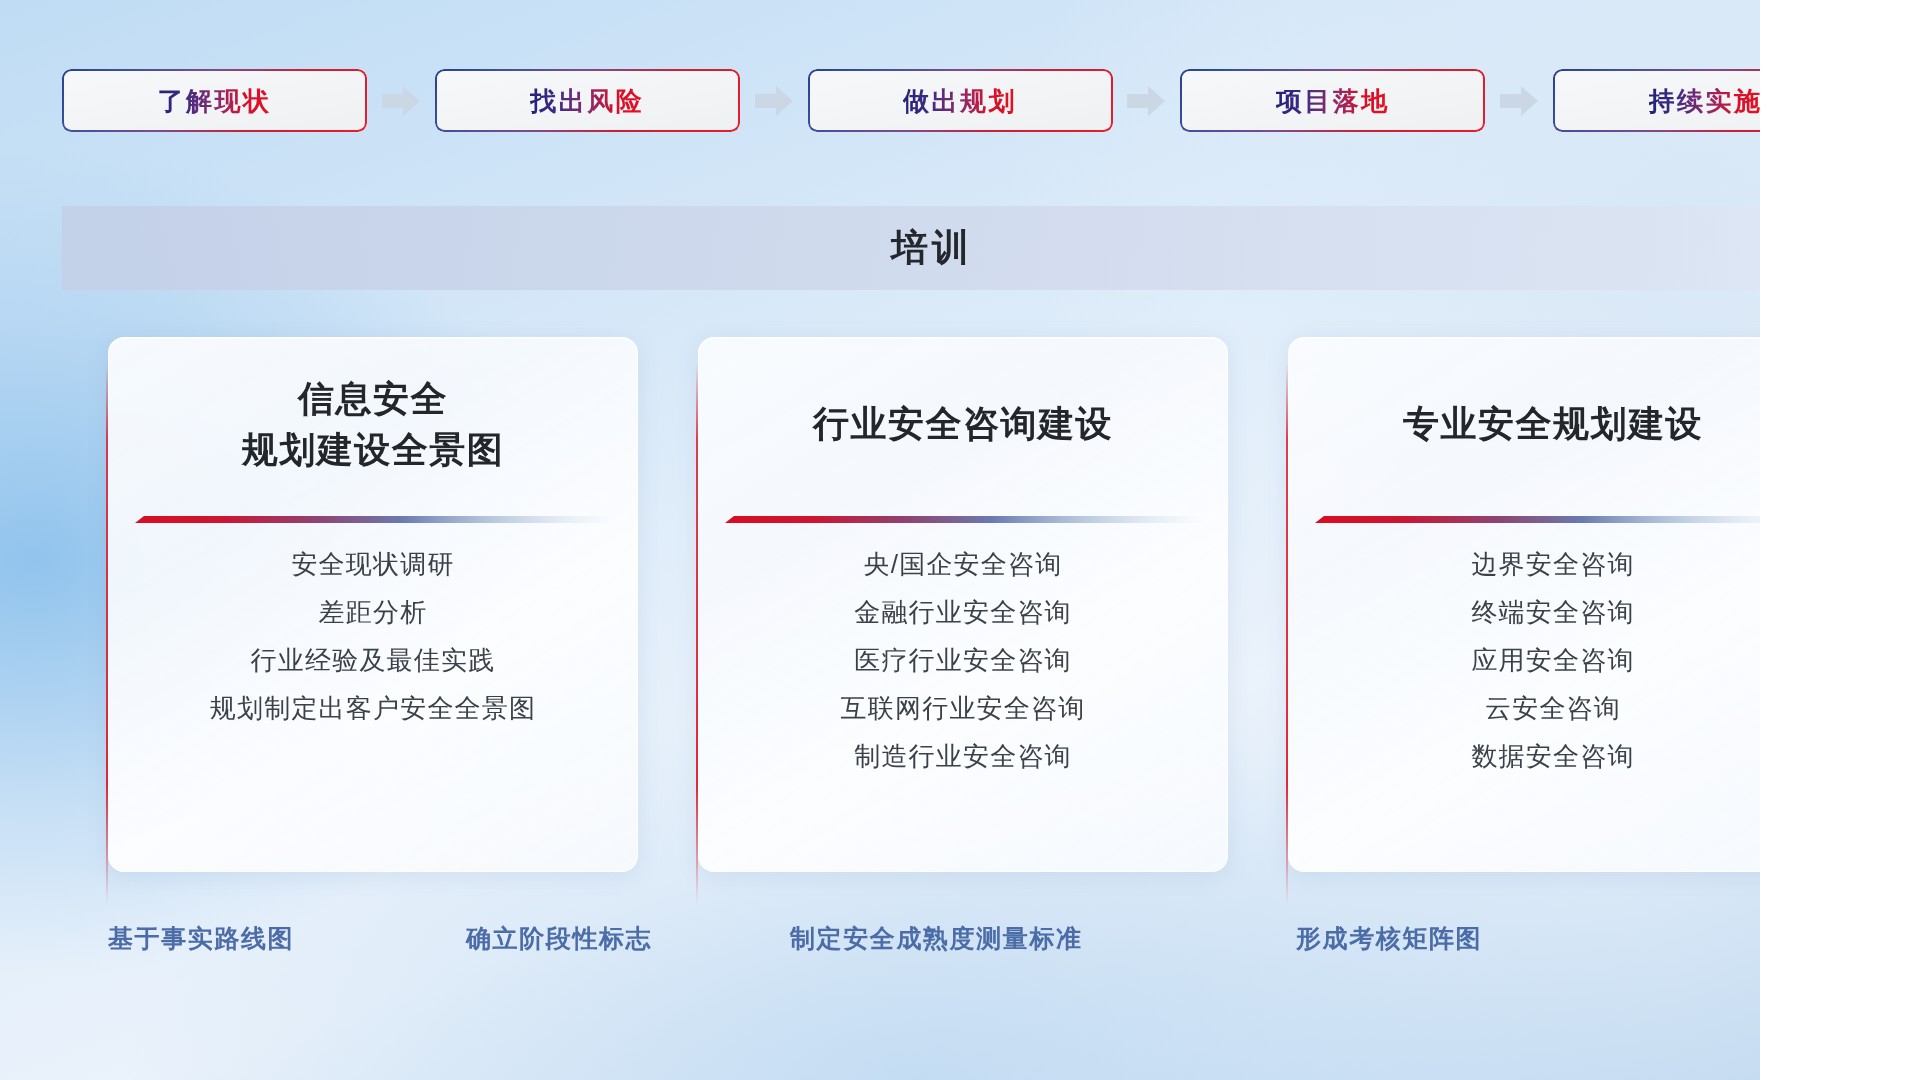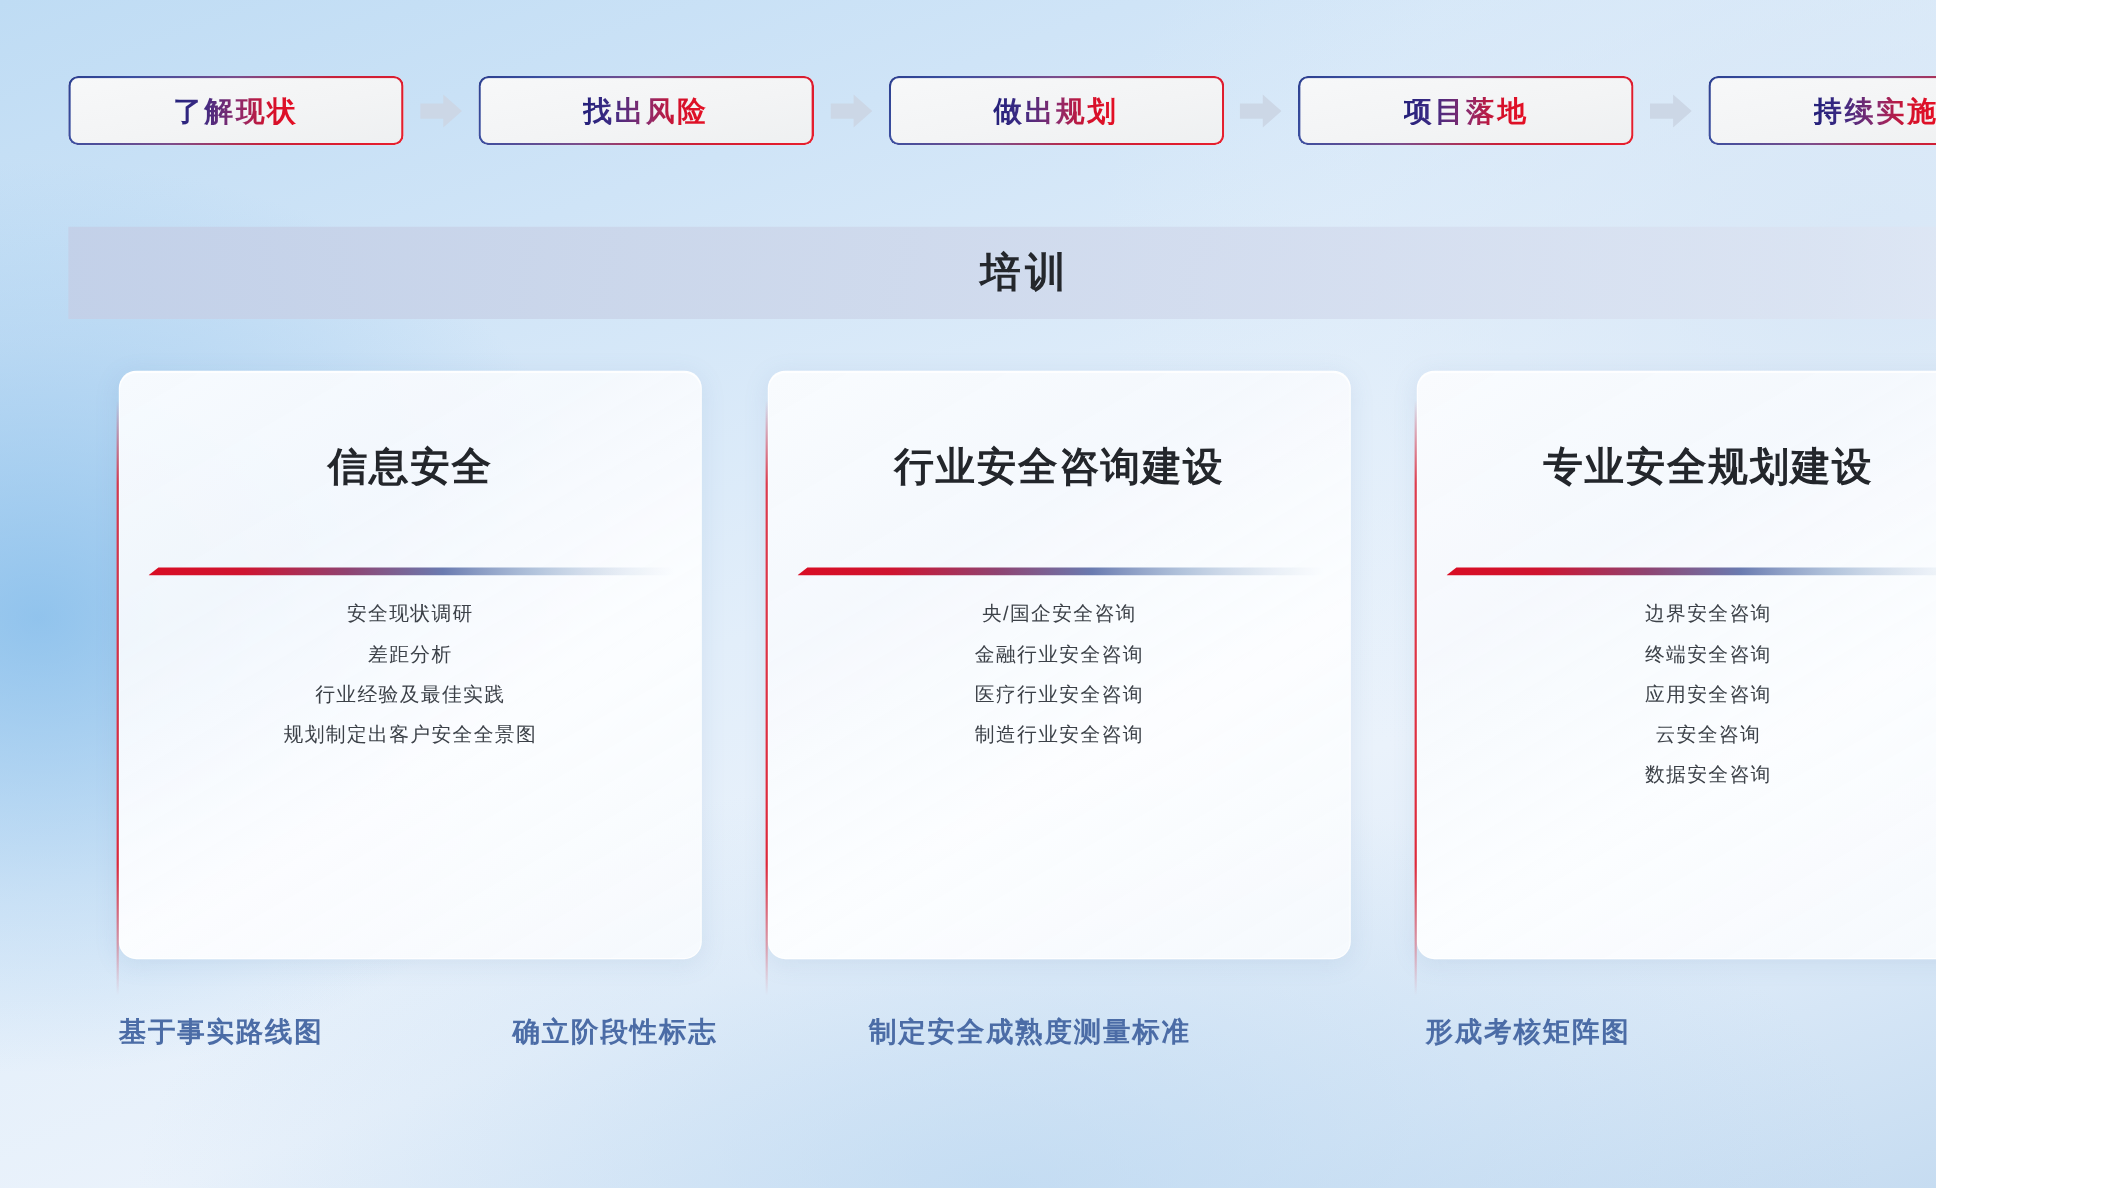--- a/index.html
+++ b/index.html
@@ -123,21 +123,21 @@
     width:478px; height:14px;
   }
 
   .card-list {
     position:absolute; left:0; right:0; top:208px;
     display:flex; flex-direction:column; align-items:center;
     gap:11px;
     padding:0 20px;
   }
   .card-list-item {
-    font-size:18px; color:#3c4148; letter-spacing:1.2px;
+    font-size:26px; color:#3c4148; letter-spacing:1.2px;
     line-height:1.42; text-align:center; white-space:nowrap;
   }
 
   
   #bottom-labels {
     position:absolute; left:0; top:912px;
     width:1920px; height:52px;
   }
   .bottom-label {
     position:absolute; top:0;
@@ -204,20 +204,21 @@
       <path d="M0 0 H1720 L1796 42 L1720 84 H0 Z" fill="url(#bandGrad)"></path>
     </svg>
     <div id="training-label">培训</div>
   </div>
 
   <div id="cards-row">
 
     <div class="card">
       <div class="card-title">
         <span>信息安全</span>
+        <span>规划建设全景图</span>
       </div>
       <svg class="card-divider" viewBox="0 0 478 14" preserveAspectRatio="none" aria-hidden="true">
         <defs>
           <linearGradient id="divGrad1" x1="0" y1="0" x2="1" y2="0">
             <stop offset="0%" stop-color="#d90d24"></stop>
             <stop offset="18%" stop-color="#cf1430"></stop>
             <stop offset="38%" stop-color="#8f4371"></stop>
             <stop offset="56%" stop-color="#6a7bb0"></stop>
             <stop offset="74%" stop-color="#9eb4d2" stop-opacity="0.75"></stop>
             <stop offset="100%" stop-color="#c9d6e6" stop-opacity="0"></stop>
@@ -247,20 +248,21 @@
             <stop offset="74%" stop-color="#9eb4d2" stop-opacity="0.75"></stop>
             <stop offset="100%" stop-color="#c9d6e6" stop-opacity="0"></stop>
           </linearGradient>
         </defs>
         <path d="M9 2 H478 V9 H0 Z" fill="url(#divGrad2)"></path>
       </svg>
       <div class="card-list">
         <div class="card-list-item">央/国企安全咨询</div>
         <div class="card-list-item">金融行业安全咨询</div>
         <div class="card-list-item">医疗行业安全咨询</div>
+        <div class="card-list-item">互联网行业安全咨询</div>
         <div class="card-list-item">制造行业安全咨询</div>
       </div>
     </div>
 
     <div class="card">
       <div class="card-title">
         <span>专业安全规划建设</span>
       </div>
       <svg class="card-divider" viewBox="0 0 478 14" preserveAspectRatio="none" aria-hidden="true">
         <defs>

